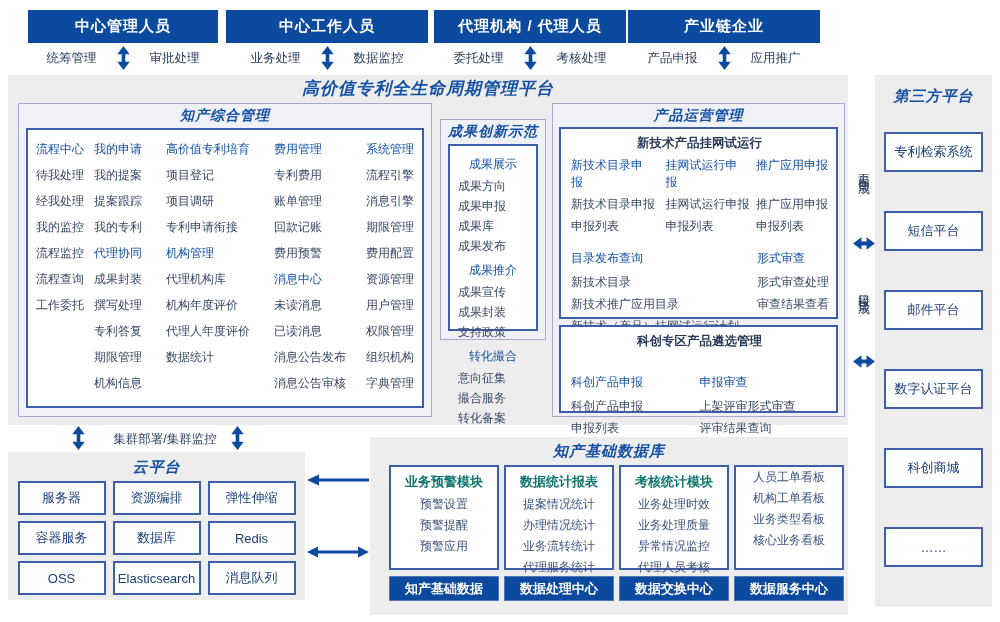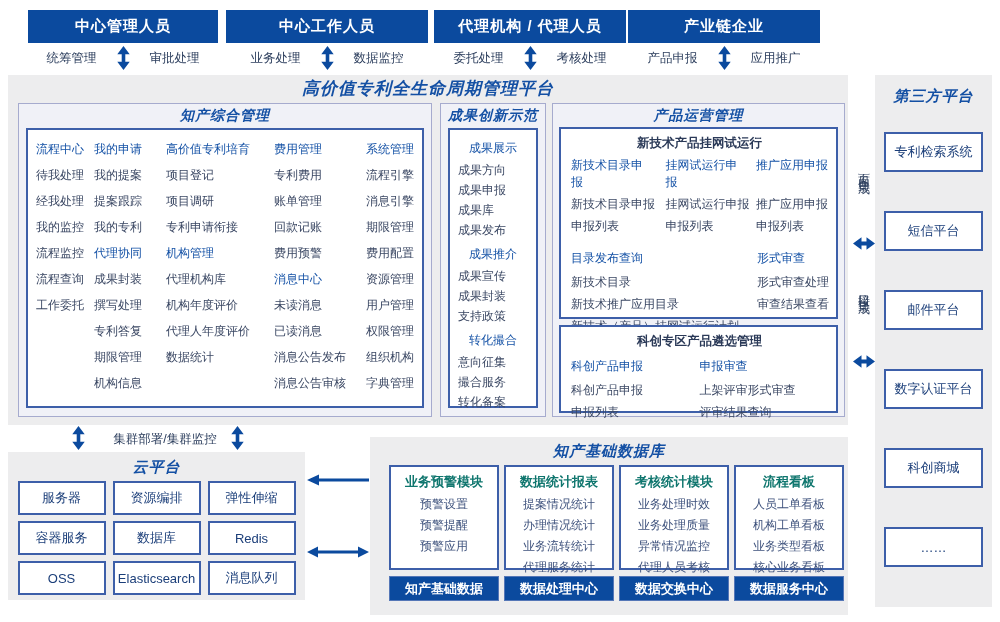--- a/index.html
+++ b/index.html
@@ -217,21 +217,21 @@
             <div class="m-item">资源管理</div>
             <div class="m-item">用户管理</div>
             <div class="m-item">权限管理</div>
             <div class="m-item">组织机构</div>
             <div class="m-item">字典管理</div>
           </div>
       </div>
     </div>
   </div>
 
-  <div class="section ach" style="left:432px;top:28px;width:106px;height:314px">
+  <div class="section ach" style="left:432px;top:44px;width:106px;height:221px">
     <div class="section-title">成果创新示范</div>
     <div class="inner ach-inner">
       <div class="group-h">成果展示</div>
       <div>
           <div class="m-item">成果方向</div>
           <div class="m-item">成果申报</div>
           <div class="m-item">成果库</div>
           <div class="m-item">成果发布</div>
         </div>
       <div class="group-h">成果推介</div>
@@ -289,21 +289,21 @@
           <div class="group-h">形式审查</div>
           <div>
               <div class="m-item">形式审查处理</div>
               <div class="m-item">审查结果查看</div>
             </div>
         </div>
       </div>
     </div>
     <div class="subbox" style="left:6px;top:221px;height:88px">
       <div class="subbox-title">科创专区产品遴选管理</div>
-      <div class="po-row" style="margin-top:2px">
+      <div class="po-row" style="margin-top:18px">
         <div class="po-col" style="width:130px">
           <div class="group-h">科创产品申报</div>
           <div>
               <div class="m-item">科创产品申报</div>
               <div class="m-item">申报列表</div>
             </div>
         </div>
         <div class="po-col" style="width:130px">
           <div class="group-h">申报审查</div>
           <div>
@@ -390,21 +390,20 @@
     <div class="db-module">
       <div class="db-h">考核统计模块</div>
       <div>
           <div class="db-item">业务处理时效</div>
           <div class="db-item">业务处理质量</div>
           <div class="db-item">异常情况监控</div>
           <div class="db-item">代理人员考核</div>
         </div>
     </div>
     <div class="db-module">
-      <div class="db-h">流程看板</div>
       <div>
           <div class="db-item">人员工单看板</div>
           <div class="db-item">机构工单看板</div>
           <div class="db-item">业务类型看板</div>
           <div class="db-item">核心业务看板</div>
         </div>
     </div>
   </div>
   <div class="db-row dc-row">
       <div class="dc-box">知产基础数据</div>

